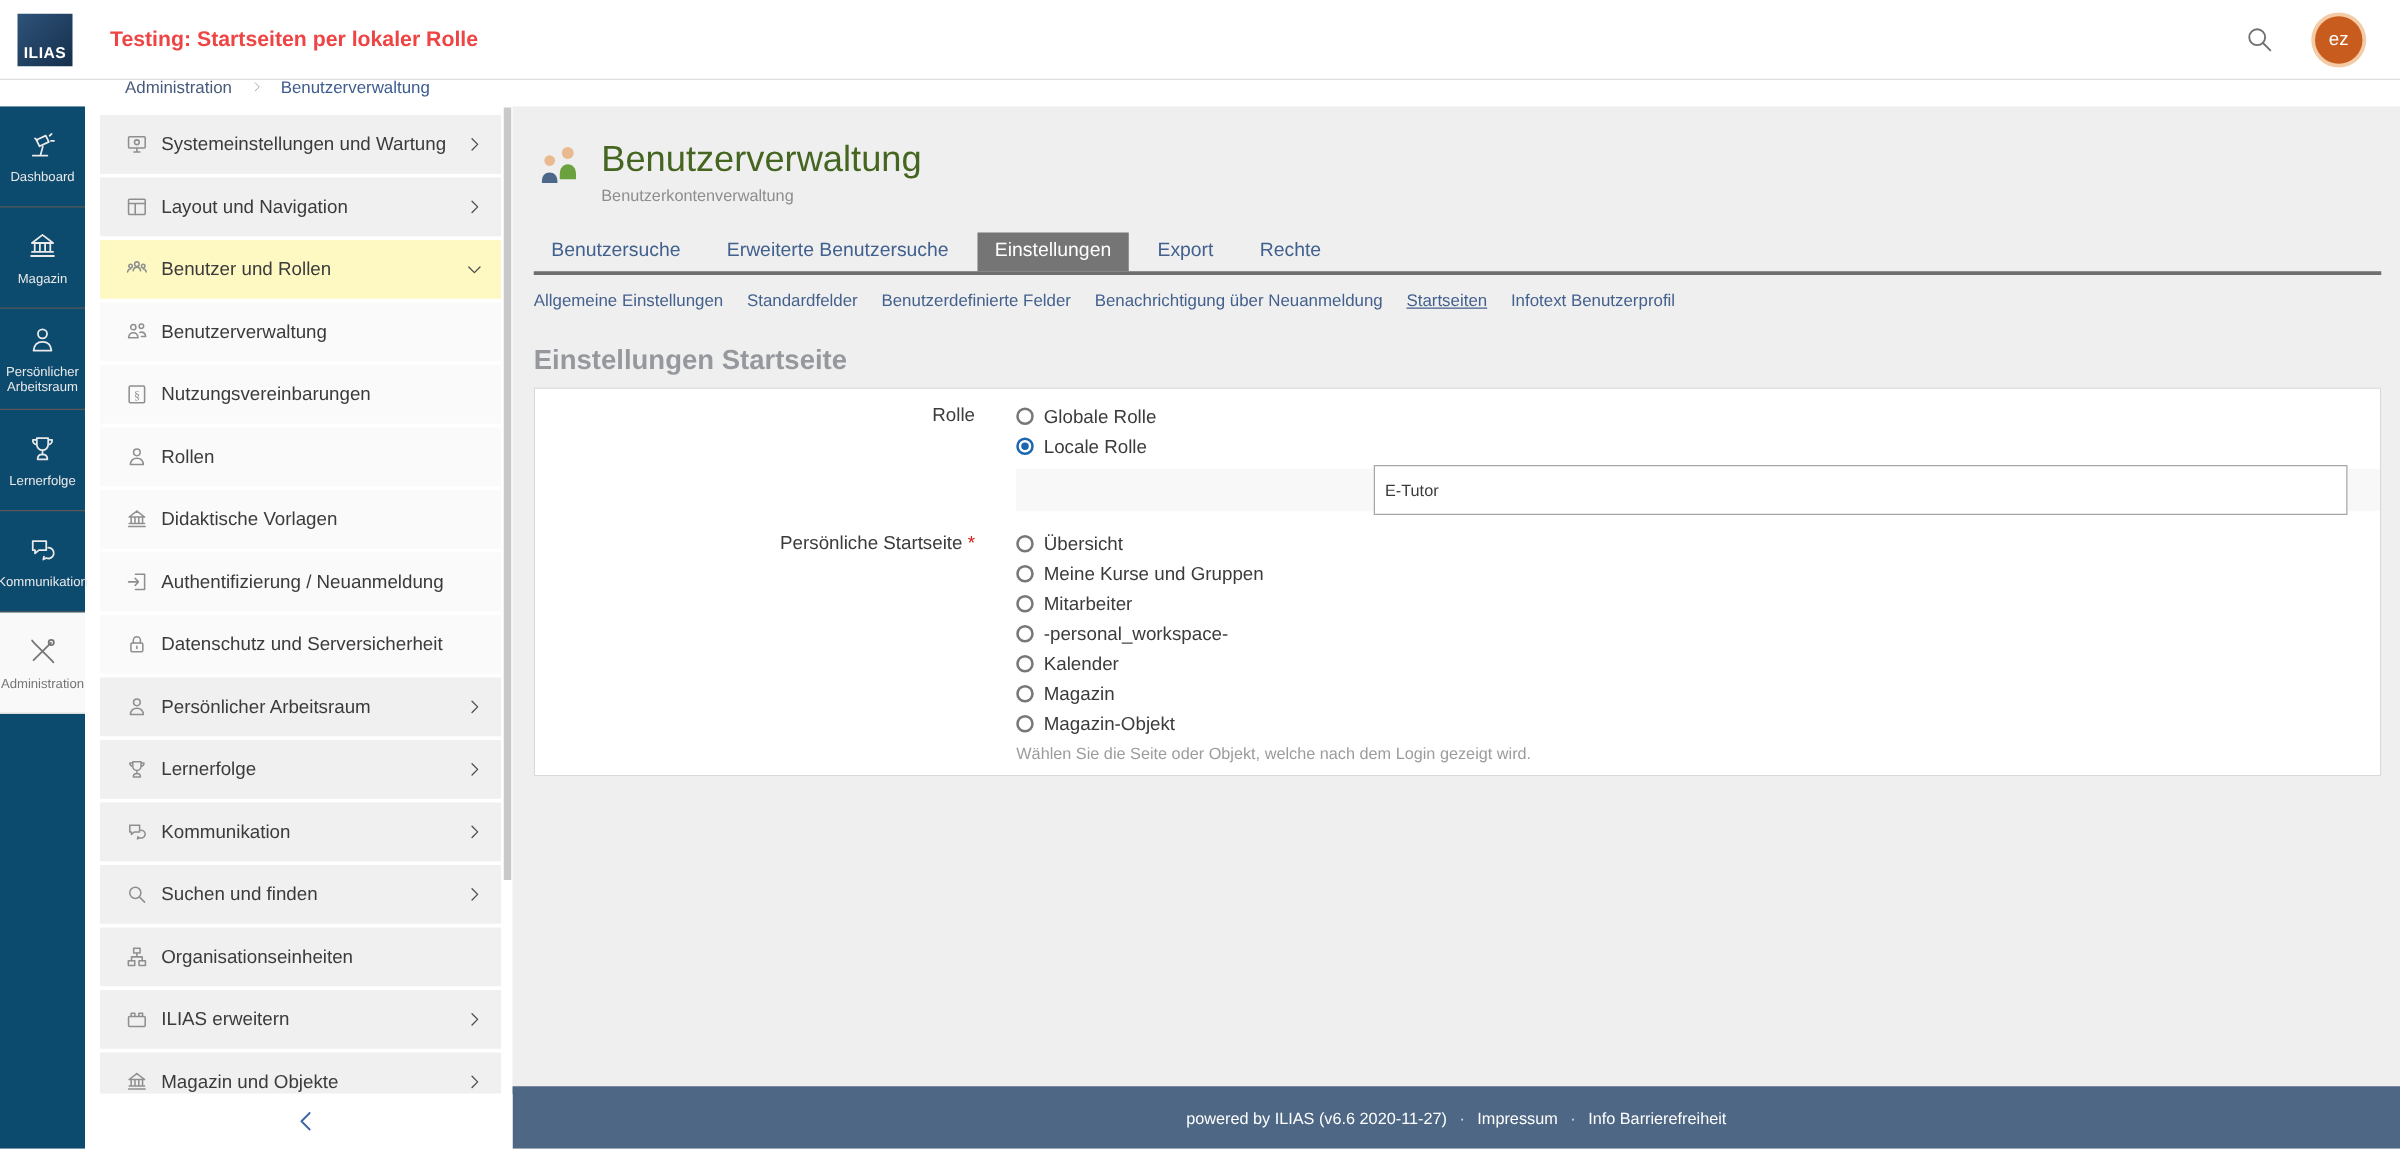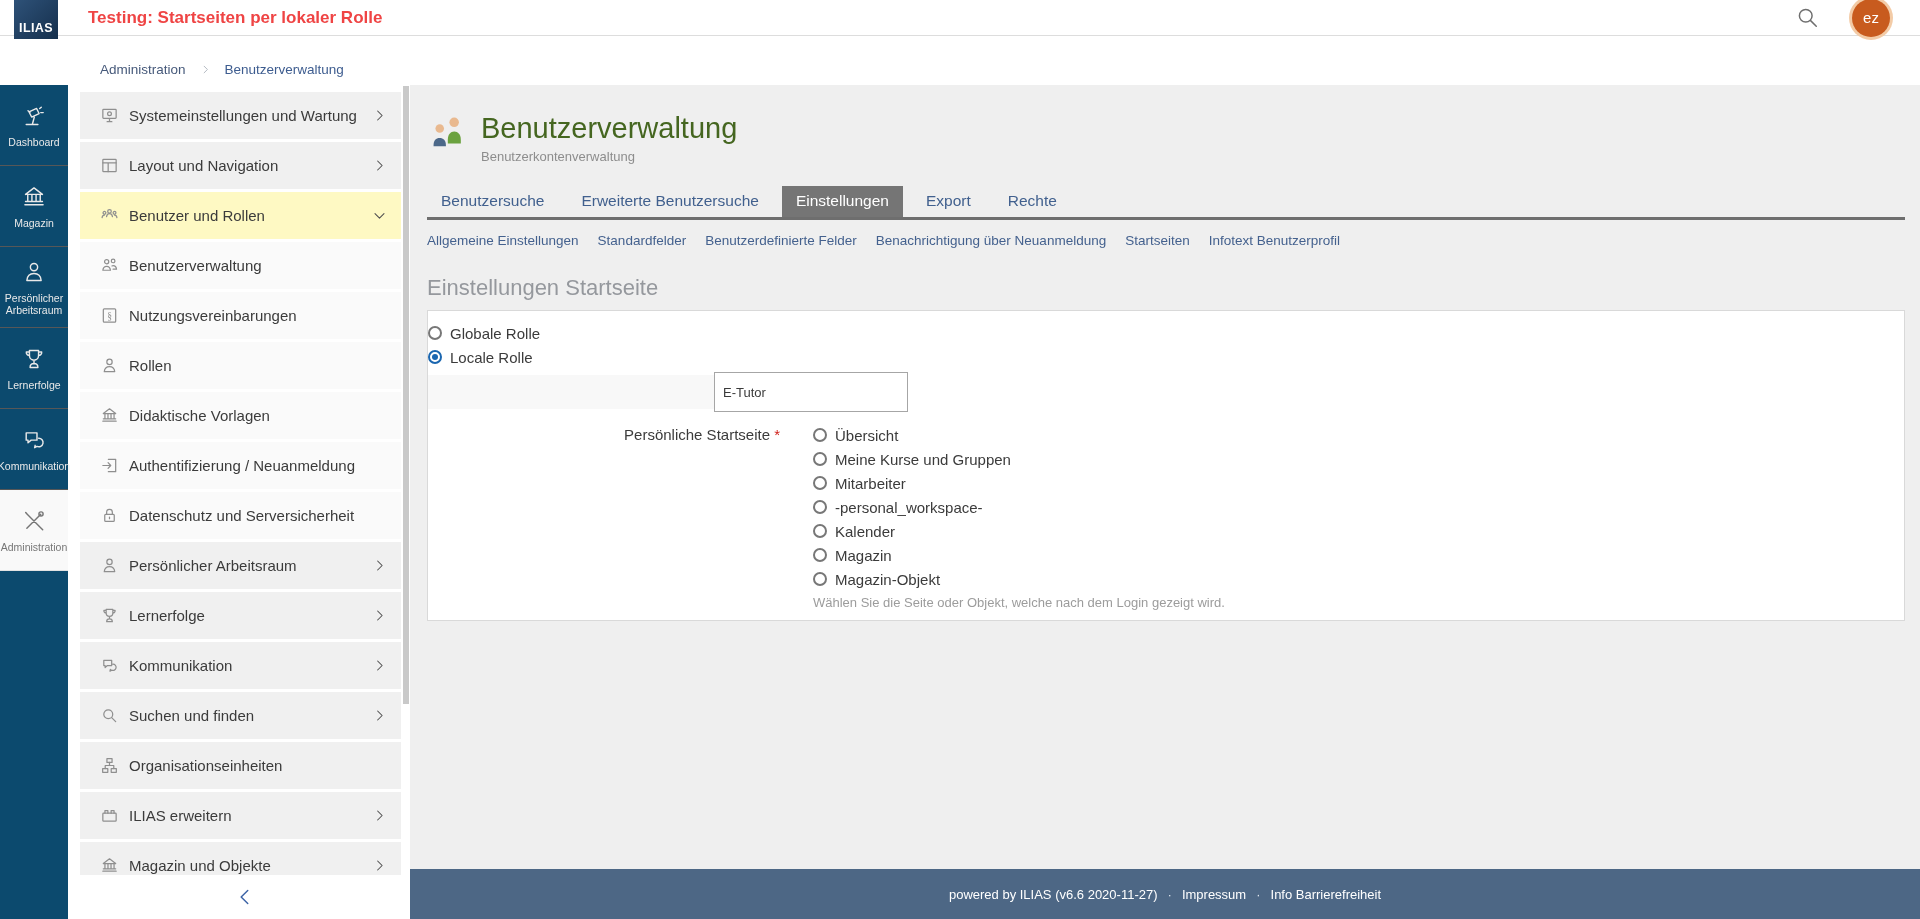--- a/index.html
+++ b/index.html
@@ -4,21 +4,21 @@
 <style>
   *{box-sizing:border-box;margin:0;padding:0}
   html,body{width:1920px;height:919px;overflow:hidden;background:#fff;
     font-family:"Liberation Sans",sans-serif;color:#3b3b3b;position:relative}
   a{cursor:pointer}
   .ic{display:inline-block}
   .ic svg{width:100%;height:100%;display:block;fill:none;stroke:currentColor;
     stroke-width:1.3;stroke-linecap:round;stroke-linejoin:round}
 
   
-  .topbar{position:absolute;left:0;top:0;width:1920px;height:36px;background:#fff;
+  .topbar{position:absolute;left:0;top:0;width:1920px;height:64px;background:#fff;
     border-bottom:1px solid #ddd;display:flex;align-items:center;z-index:6}
   .logo{width:44px;height:42px;margin-left:14px;background:linear-gradient(135deg,#2f537a,#152f4c);
     color:#fff;font-weight:bold;font-size:12.5px;letter-spacing:.4px;display:flex;
     align-items:flex-end;justify-content:center;padding-bottom:4px;text-decoration:none}
   .topbar-title{margin-left:30px;font-size:17px;font-weight:700;color:#ef4444}
   .topbar-right{margin-left:auto;display:flex;align-items:center;gap:31px;margin-right:26px}
   .search-btn{color:#6f6f6f;width:27px;height:27px;cursor:pointer}
   .search-btn svg{stroke-width:1.1}
   .avatar{width:38px;height:38px;border-radius:50%;background:#c85b1e;
     box-shadow:0 0 0 3px #f3cba6;color:#fff;font-size:15px;display:flex;align-items:center;
@@ -65,23 +65,23 @@
   .head-text{margin-left:14px}
   .page-title{font-size:29px;line-height:32px;font-weight:400;color:#456620}
   .page-sub{font-size:13px;color:#8d8d8d;margin-top:5px}
 
   .tabs{margin-top:22px;border-bottom:3px solid #6e6e6e;display:flex}
   .tab{font-size:15.5px;color:#41608e;text-decoration:none;padding:6px 14px 7px;margin-right:9px;white-space:nowrap}
   .tab.active{background:#757575;color:#fff}
 
   .subtabs{margin-top:13px;display:flex;gap:19px;font-size:13.5px}
   .subtab{color:#44618e;text-decoration:none;white-space:nowrap}
-  .subtab.active{}
-
-  .section-heading{margin-top:27px;font-size:22px;font-weight:400;color:#95989d}
+  .subtab.active{text-decoration:underline}
+
+  .section-heading{margin-top:27px;font-size:22px;font-weight:700;color:#95989d}
 
   
   .formpanel{margin-top:9px;background:#fff;border:1px solid #d9d9d9;padding:10px 0}
   .frow{display:grid;grid-template-columns:385px 1fr}
   .frow + .frow{margin-top:14px}
   .flabel{text-align:right;padding-right:33px;font-size:15px;color:#3b3b3b;line-height:24px}
   .req{color:#d0201a}
   .opt{display:flex;align-items:center;height:24px;font-size:15px;color:#3b3b3b;cursor:pointer}
   .radio{width:14px;height:14px;border:2px solid #777;border-radius:50%;margin-right:8px;
     display:flex;align-items:center;justify-content:center;background:#fff;flex:none}
@@ -416,20 +416,21 @@
       <a class="subtab">Allgemeine Einstellungen</a>
       <a class="subtab">Standardfelder</a>
       <a class="subtab">Benutzerdefinierte Felder</a>
       <a class="subtab">Benachrichtigung über Neuanmeldung</a>
       <a class="subtab active">Startseiten</a>
       <a class="subtab">Infotext Benutzerprofil</a>
     </div>
   <div class="section-heading">Einstellungen Startseite</div>
   <div class="formpanel" id="formrows">
       <div class="frow">
+        <div class="flabel">Rolle</div>
         <div class="fcontrol">
           <label class="opt">
             <span class="radio">
               <span class="dot"></span>
             </span>
             <span class="opt-label">Globale Rolle</span>
           </label>
           <label class="opt sel">
             <span class="radio">
               <span class="dot"></span>

